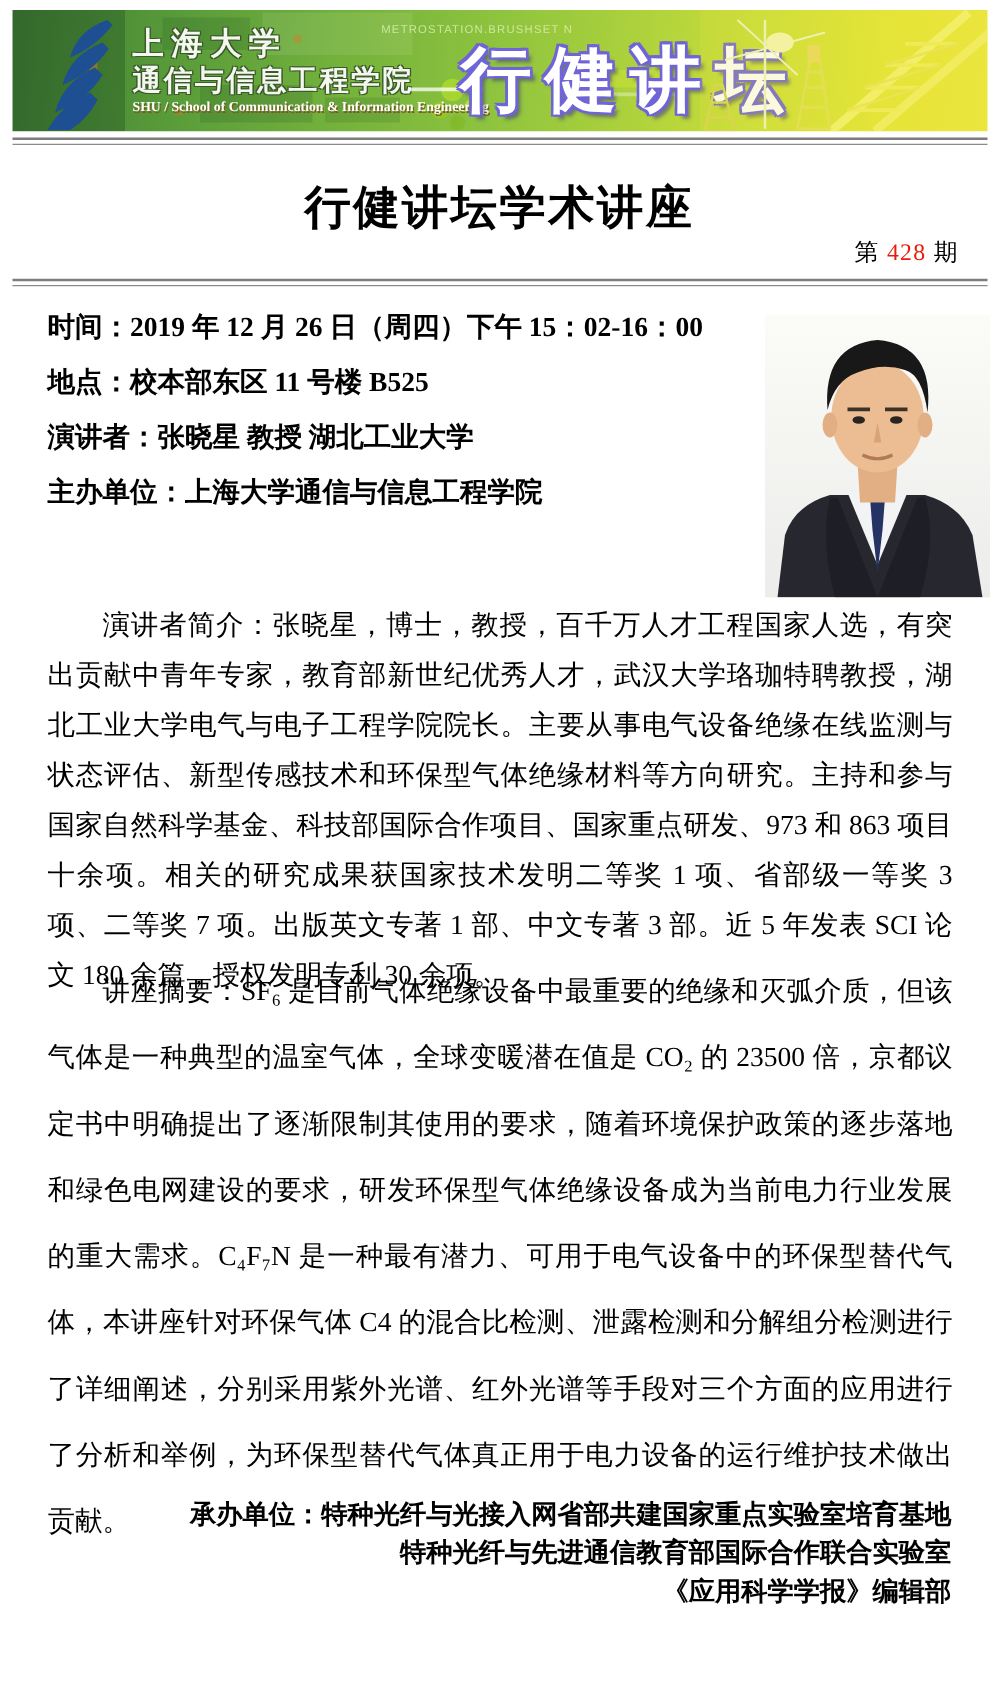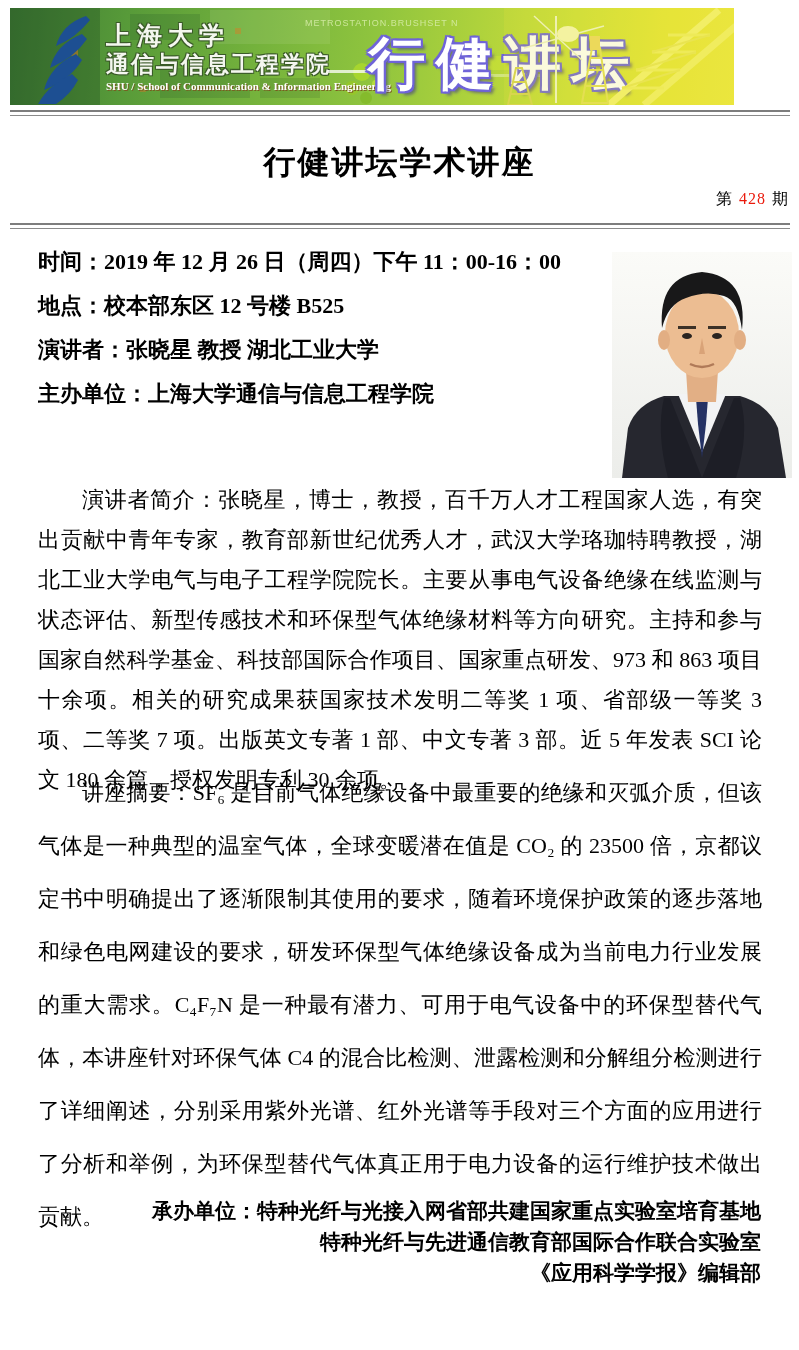--- a/index.html
+++ b/index.html
@@ -3,21 +3,21 @@
 <meta charset="utf-8">
 <style>
   html,body{margin:0;padding:0;}
   body{
     width:799px;height:1350px;position:relative;background:#ffffff;
     font-family:"Liberation Serif","DejaVu Serif",serif;color:#000;
     overflow:hidden;
   }
   
   .banner{
-    position:absolute;left:10px;top:8px;width:724px;height:97px;
+    position:absolute;left:10px;top:8px;width:780px;height:97px;
     background:linear-gradient(96deg,#3f7a33 0%,#579a39 16%,#74b23c 34%,
       #8fc43e 50%,#aed23c 64%,#cfdf3a 78%,#e6e437 90%,#ece73f 100%);
     overflow:hidden;
   }
   .banner .texture{position:absolute;inset:0;}
   .logo-wrap{position:absolute;left:14px;top:4px;width:96px;height:92px;}
   .banner-text{position:absolute;left:96px;top:14px;line-height:1.1;}
   .univ{
     font-size:25px;font-weight:bold;color:#f4f7ef;letter-spacing:6px;
     text-shadow:1px 1px 0 #3a5a28,-1px -1px 0 #3a5a28,1px -1px 0 #3a5a28,-1px 1px 0 #3a5a28;
@@ -48,24 +48,24 @@
   
   .double-rule{
     position:absolute;left:10px;width:780px;height:3px;
     border-top:2px solid #7d7d7d;border-bottom:1px solid #8a8a8a;
   }
   .rule-1{top:110px;}
   .rule-2{top:223px;}
   
   .doc-title{
     position:absolute;left:0;top:141px;width:799px;text-align:center;
-    font-size:32px;font-weight:bold;letter-spacing:2px;
+    font-size:37px;font-weight:bold;letter-spacing:2px;
   }
   .issue-line{
-    position:absolute;right:10px;top:189px;font-size:16px;letter-spacing:1px;
+    position:absolute;right:32px;top:189px;font-size:19px;letter-spacing:1px;
   }
   .issue-num{color:#ea1a0c;padding:0 6px;}
   
   .info{position:absolute;left:38px;top:240px;width:570px;}
   .info-row{height:44px;line-height:44px;font-size:22px;font-weight:bold;white-space:nowrap;}
   
   .photo{
     position:absolute;left:612px;top:252px;width:180px;height:226px;
     background:#f6f6f2;overflow:hidden;
   }
@@ -156,24 +156,24 @@
 <div class="doc-title">行健讲坛学术讲座</div>
 
 <div class="issue-line">
   <span>第</span><span class="issue-num">428</span><span>期</span>
 </div>
 
 <div class="double-rule rule-2"></div>
 
 <div class="info">
   <div class="info-row">
-    <span>时间：</span><span>2019 年 12 月 26 日（周四）下午 11：00-16：00</span>
-  </div>
-  <div class="info-row">
-    <span>地点：</span><span>校本部东区 12 号楼 B525</span>
+    <span>时间：</span><span>2019 年 12 月 26 日（周四）下午 15：02-16：00</span>
+  </div>
+  <div class="info-row">
+    <span>地点：</span><span>校本部东区 11 号楼 B525</span>
   </div>
   <div class="info-row">
     <span>演讲者：</span><span>张晓星 教授 湖北工业大学</span>
   </div>
   <div class="info-row">
     <span>主办单位：</span><span>上海大学通信与信息工程学院</span>
   </div>
 </div>
 
 <div class="photo">

